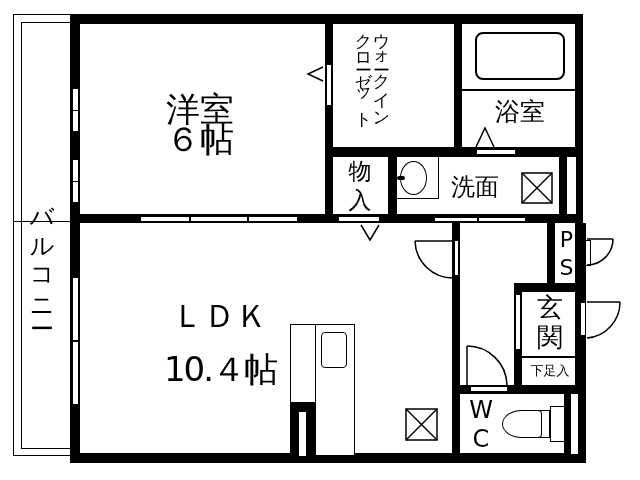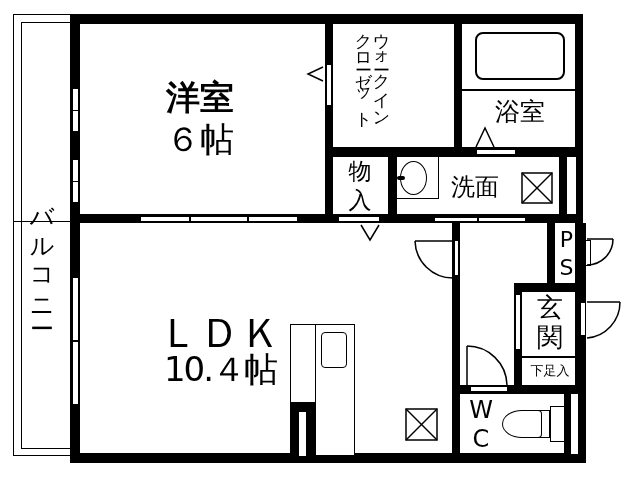--- a/index.html
+++ b/index.html
@@ -130,24 +130,24 @@
 <div class="abs" style="left:321px;top:332px;width:26px;height:36px;border:1.8px solid #000;border-radius:4px;"></div>
 <div class="wall" style="left:290px;top:402px;width:26px;height:54px;"></div>
 <div class="abs" style="left:299px;top:412px;width:7px;height:44px;background:#fff;"></div>
 
 <svg style="left:405px;top:408px;" width="34" height="34">
     <rect x="1" y="1" width="31" height="31" fill="none" stroke="#000" stroke-width="1.5"></rect>
     <line x1="1" y1="1" x2="32" y2="32" stroke="#000" stroke-width="1.5"></line>
     <line x1="32" y1="1" x2="1" y2="32" stroke="#000" stroke-width="1.5"></line>
   </svg>
 
-<div class="label" style="left:145px;top:80px;width:110px;font-size:34px;font-weight:bold;">洋室</div>
+<div class="label" style="left:145px;top:92px;width:110px;font-size:34px;">洋室</div>
 <div class="label" style="left:145px;top:122px;width:110px;font-size:34px;">６帖</div>
 
-<div class="label" style="left:150px;top:313px;width:140px;font-size:41px;">ＬＤＫ</div>
+<div class="label" style="left:150px;top:300px;width:140px;font-size:32px;">ＬＤＫ</div>
 <div class="label" style="left:150px;top:352px;width:140px;font-size:34px;letter-spacing:-2px;">10.４帖</div>
 
 <div class="vtext" style="left:373px;top:22px;">ウォークイン</div>
 <div class="vtext" style="left:355px;top:22px;">クローゼット</div>
 
 <div class="label" style="left:475px;top:99px;width:90px;font-size:25px;">浴室</div>
 
 <div class="label" style="left:340px;top:160px;width:40px;font-size:23px;">物</div>
 <div class="label" style="left:340px;top:189px;width:40px;font-size:23px;">入</div>
 

